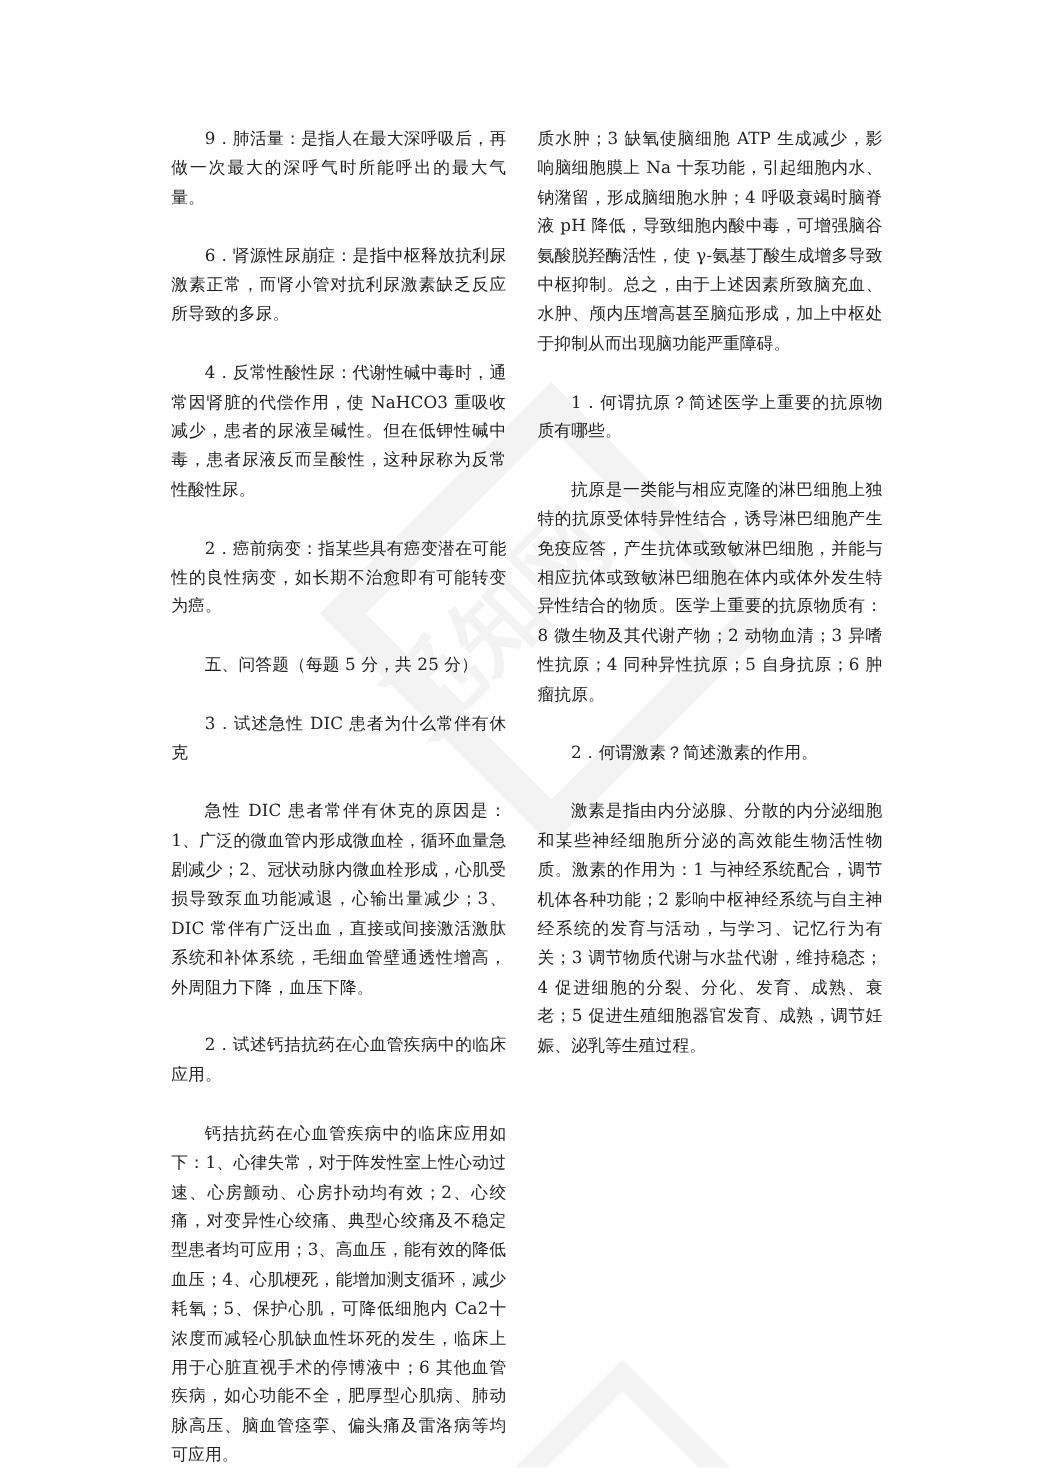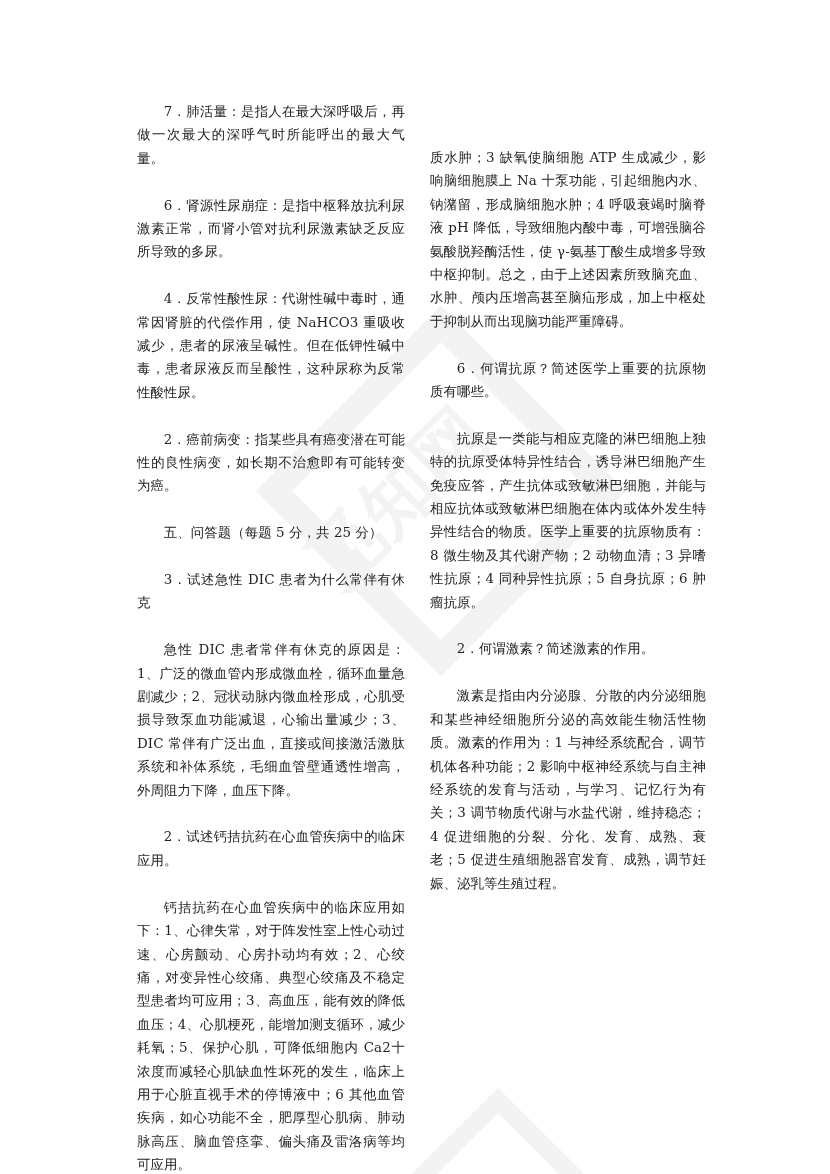--- a/index.html
+++ b/index.html
@@ -10,21 +10,21 @@
   }
   .page { position: absolute; left: 0; top: 0; width: 830px; height: 1174px; background: #fff; }
   .col {
     position: absolute; top: 100px; width: 268px;
     font-size: 13.4px; line-height: 23.4px; letter-spacing: 0.1px;
     text-align: justify;
   }
   .col.left { left: 137px; }
   .col.right { left: 430px; width: 276px; }
   .para { margin: 0 0 23.4px 0; text-indent: 2em; }
-  .para.noindent { text-indent: 0; margin-top: 46px; }
+  .para.noindent { text-indent: 0; }
   .head { margin: 0 0 23.4px 0; text-indent: 2em; }
   .watermark {
     position: absolute; pointer-events: none; opacity: 0.09;
   }
   .wm-diamond {
     position: absolute; border: 26px solid #888; transform: rotate(45deg);
   }
   .wm-text {
     position: absolute; color: #888; font-weight: bold;
     font-family: "DejaVu Sans", sans-serif; transform: rotate(-45deg);
@@ -38,33 +38,33 @@
 
   <div class="watermark" style="left:250px; top:300px; width:380px; height:380px;">
     <div class="wm-diamond" style="left:60px; top:60px; width:210px; height:210px;"></div>
     <div class="wm-text" style="left:40px; top:150px; font-size:72px;">觅知网</div>
   </div>
   <div class="watermark" style="left:390px; top:1090px; width:200px; height:200px;">
     <div class="wm-diamond" style="left:30px; top:30px; width:120px; height:120px; border-width:18px;"></div>
   </div>
 
   <div class="col left">
-    <p class="para">7．肺活量：是指人在最大深呼吸后，再做一次最大的深呼气时所能呼出的最大气量。</p>
+    <p class="para">9．肺活量：是指人在最大深呼吸后，再做一次最大的深呼气时所能呼出的最大气量。</p>
     <p class="para">6．肾源性尿崩症：是指中枢释放抗利尿激素正常，而肾小管对抗利尿激素缺乏反应所导致的多尿。</p>
     <p class="para">4．反常性酸性尿：代谢性碱中毒时，通常因肾脏的代偿作用，使 NaHCO3 重吸收减少，患者的尿液呈碱性。但在低钾性碱中毒，患者尿液反而呈酸性，这种尿称为反常性酸性尿。</p>
     <p class="para">2．癌前病变：指某些具有癌变潜在可能性的良性病变，如长期不治愈即有可能转变为癌。</p>
     <p class="head">五、问答题（每题 5 分，共 25 分）</p>
     <p class="head">3．试述急性 DIC 患者为什么常伴有休克</p>
     <p class="para">急性 DIC 患者常伴有休克的原因是：1、广泛的微血管内形成微血栓，循环血量急剧减少；2、冠状动脉内微血栓形成，心肌受损导致泵血功能减退，心输出量减少；3、DIC 常伴有广泛出血，直接或间接激活激肽系统和补体系统，毛细血管壁通透性增高，外周阻力下降，血压下降。</p>
     <p class="head">2．试述钙拮抗药在心血管疾病中的临床应用。</p>
     <p class="para">钙拮抗药在心血管疾病中的临床应用如下：1、心律失常，对于阵发性室上性心动过速、心房颤动、心房扑动均有效；2、心绞痛，对变异性心绞痛、典型心绞痛及不稳定型患者均可应用；3、高血压，能有效的降低血压；4、心肌梗死，能增加测支循环，减少耗氧；5、保护心肌，可降低细胞内 Ca2十浓度而减轻心肌缺血性坏死的发生，临床上用于心脏直视手术的停博液中；6 其他血管疾病，如心功能不全，肥厚型心肌病、肺动脉高压、脑血管痉挛、偏头痛及雷洛病等均可应用。</p>
 
   </div>
 
   <div class="col right">
     <p class="para noindent">质水肿；3 缺氧使脑细胞 ATP 生成减少，影响脑细胞膜上 Na 十泵功能，引起细胞内水、钠潴留，形成脑细胞水肿；4 呼吸衰竭时脑脊液 pH 降低，导致细胞内酸中毒，可增强脑谷氨酸脱羟酶活性，使 γ-氨基丁酸生成增多导致中枢抑制。总之，由于上述因素所致脑充血、水肿、颅内压增高甚至脑疝形成，加上中枢处于抑制从而出现脑功能严重障碍。</p>
-    <p class="head">6．何谓抗原？简述医学上重要的抗原物质有哪些。</p>
+    <p class="head">1．何谓抗原？简述医学上重要的抗原物质有哪些。</p>
     <p class="para">抗原是一类能与相应克隆的淋巴细胞上独特的抗原受体特异性结合，诱导淋巴细胞产生免疫应答，产生抗体或致敏淋巴细胞，并能与相应抗体或致敏淋巴细胞在体内或体外发生特异性结合的物质。医学上重要的抗原物质有：8 微生物及其代谢产物；2 动物血清；3 异嗜性抗原；4 同种异性抗原；5 自身抗原；6 肿瘤抗原。</p>
     <p class="head">2．何谓激素？简述激素的作用。</p>
     <p class="para">激素是指由内分泌腺、分散的内分泌细胞和某些神经细胞所分泌的高效能生物活性物质。激素的作用为：1 与神经系统配合，调节机体各种功能；2 影响中枢神经系统与自主神经系统的发育与活动，与学习、记忆行为有关；3 调节物质代谢与水盐代谢，维持稳态；4 促进细胞的分裂、分化、发育、成熟、衰老；5 促进生殖细胞器官发育、成熟，调节妊娠、泌乳等生殖过程。</p>
   </div>
 
 </div>
 
 </body></html>

